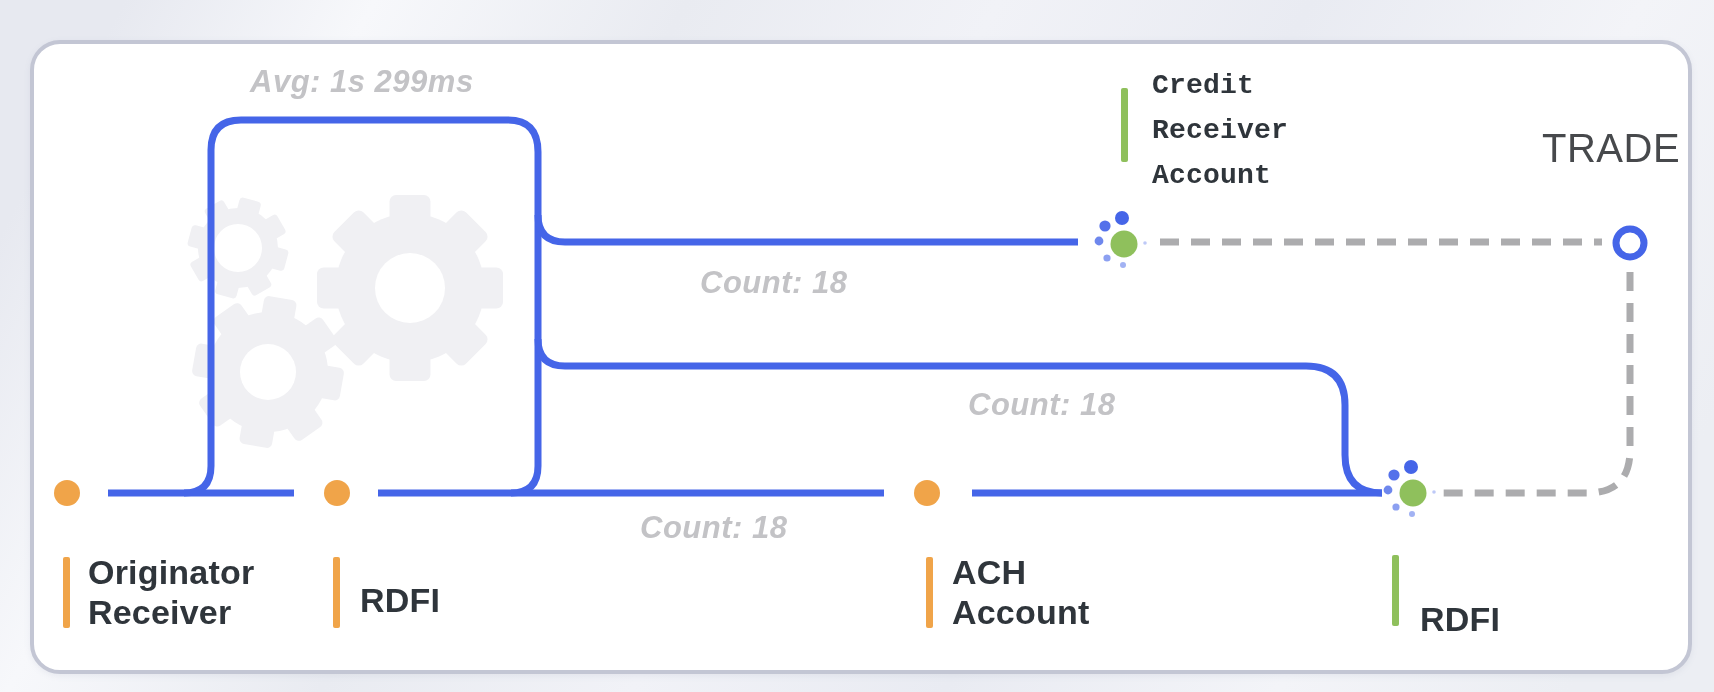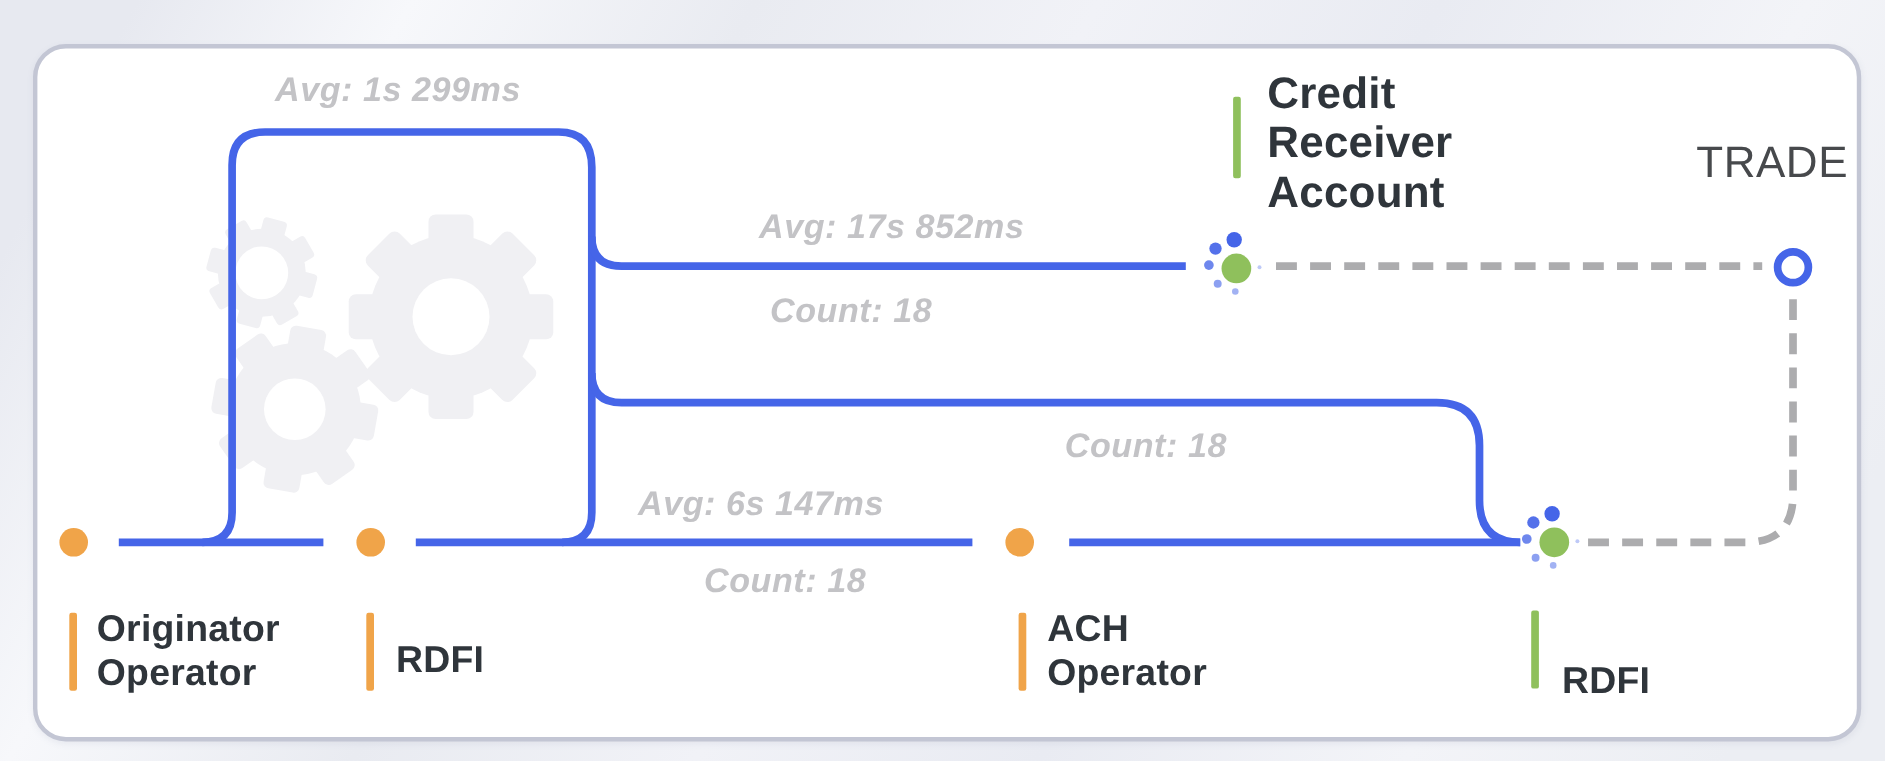--- a/index.html
+++ b/index.html
@@ -30,21 +30,21 @@
   .dash-line{fill:none;stroke:var(--dash);stroke-width:7;stroke-dasharray:19 12;}
   .ring{fill:#ffffff;stroke:var(--blue);stroke-width:7;}
   .metric{
     position:absolute;font-weight:bold;font-style:italic;font-size:31px;
     color:var(--gray-text);white-space:nowrap;letter-spacing:0.5px;
   }
   .node-label{
     position:absolute;font-weight:bold;font-size:34px;line-height:40px;
     color:var(--dark-text);white-space:pre-line;letter-spacing:0.2px;
   }
-  .node-label.big{font-size:40px;line-height:45px;}
+  .node-label.big{font-size:28px;line-height:45px;font-family:Liberation Mono, monospace;}
   .tick-bar{position:absolute;width:7px;height:71px;border-radius:2px;}
   .tick-bar.orange{background:var(--orange);}
   .tick-bar.green{background:var(--green);}
   .logo{
     position:absolute;font-weight:normal;font-size:40px;color:var(--logo-text);
     letter-spacing:0.5px;white-space:nowrap;
   }
 </style>
 </head>
 <body>
@@ -126,36 +126,34 @@
           <circle cx="1388" cy="490" r="4.4" fill="var(--blue)" opacity="0.78"></circle>
           <circle cx="1396" cy="507" r="3.6" fill="var(--blue)" opacity="0.62"></circle>
           <circle cx="1412" cy="514" r="3" fill="var(--blue)" opacity="0.5"></circle>
           <circle cx="1434" cy="492" r="1.8" fill="var(--blue)" opacity="0.35"></circle>
           <circle cx="1413" cy="493" r="13.5" fill="var(--green)"></circle>
         </g>
       </g>
   </svg>
 
   <div class="metric" style="left:250px;top:64px">Avg: 1s 299ms</div>
-  <div class="metric" style="left:690px;top:188px">Avg: 17s 852ms</div>
   <div class="metric" style="left:700px;top:265px">Count: 18</div>
   <div class="metric" style="left:968px;top:387px">Count: 18</div>
-  <div class="metric" style="left:580px;top:440px">Avg: 6s 147ms</div>
   <div class="metric" style="left:640px;top:510px">Count: 18</div>
 
   <div class="tick-bar orange" style="left:63px;top:557px"></div>
   <div class="tick-bar orange" style="left:333px;top:557px"></div>
   <div class="tick-bar orange" style="left:926px;top:557px"></div>
   <div class="tick-bar green" style="left:1392px;top:555px"></div>
   <div class="tick-bar green" style="left:1121px;top:88px;height:74px"></div>
 
   <div class="node-label" style="left:88px;top:552px">Originator
-Operator</div>
+Receiver</div>
   <div class="node-label" style="left:360px;top:580px">RDFI</div>
   <div class="node-label" style="left:952px;top:552px">ACH
-Operator</div>
+Account</div>
   <div class="node-label" style="left:1420px;top:599px">RDFI</div>
   <div class="node-label big" style="left:1152px;top:63px">Credit
 Receiver
 Account</div>
 
   <div class="logo" style="left:1542px;top:126px">TRADE</div>
 </div>
 
 </body></html>

